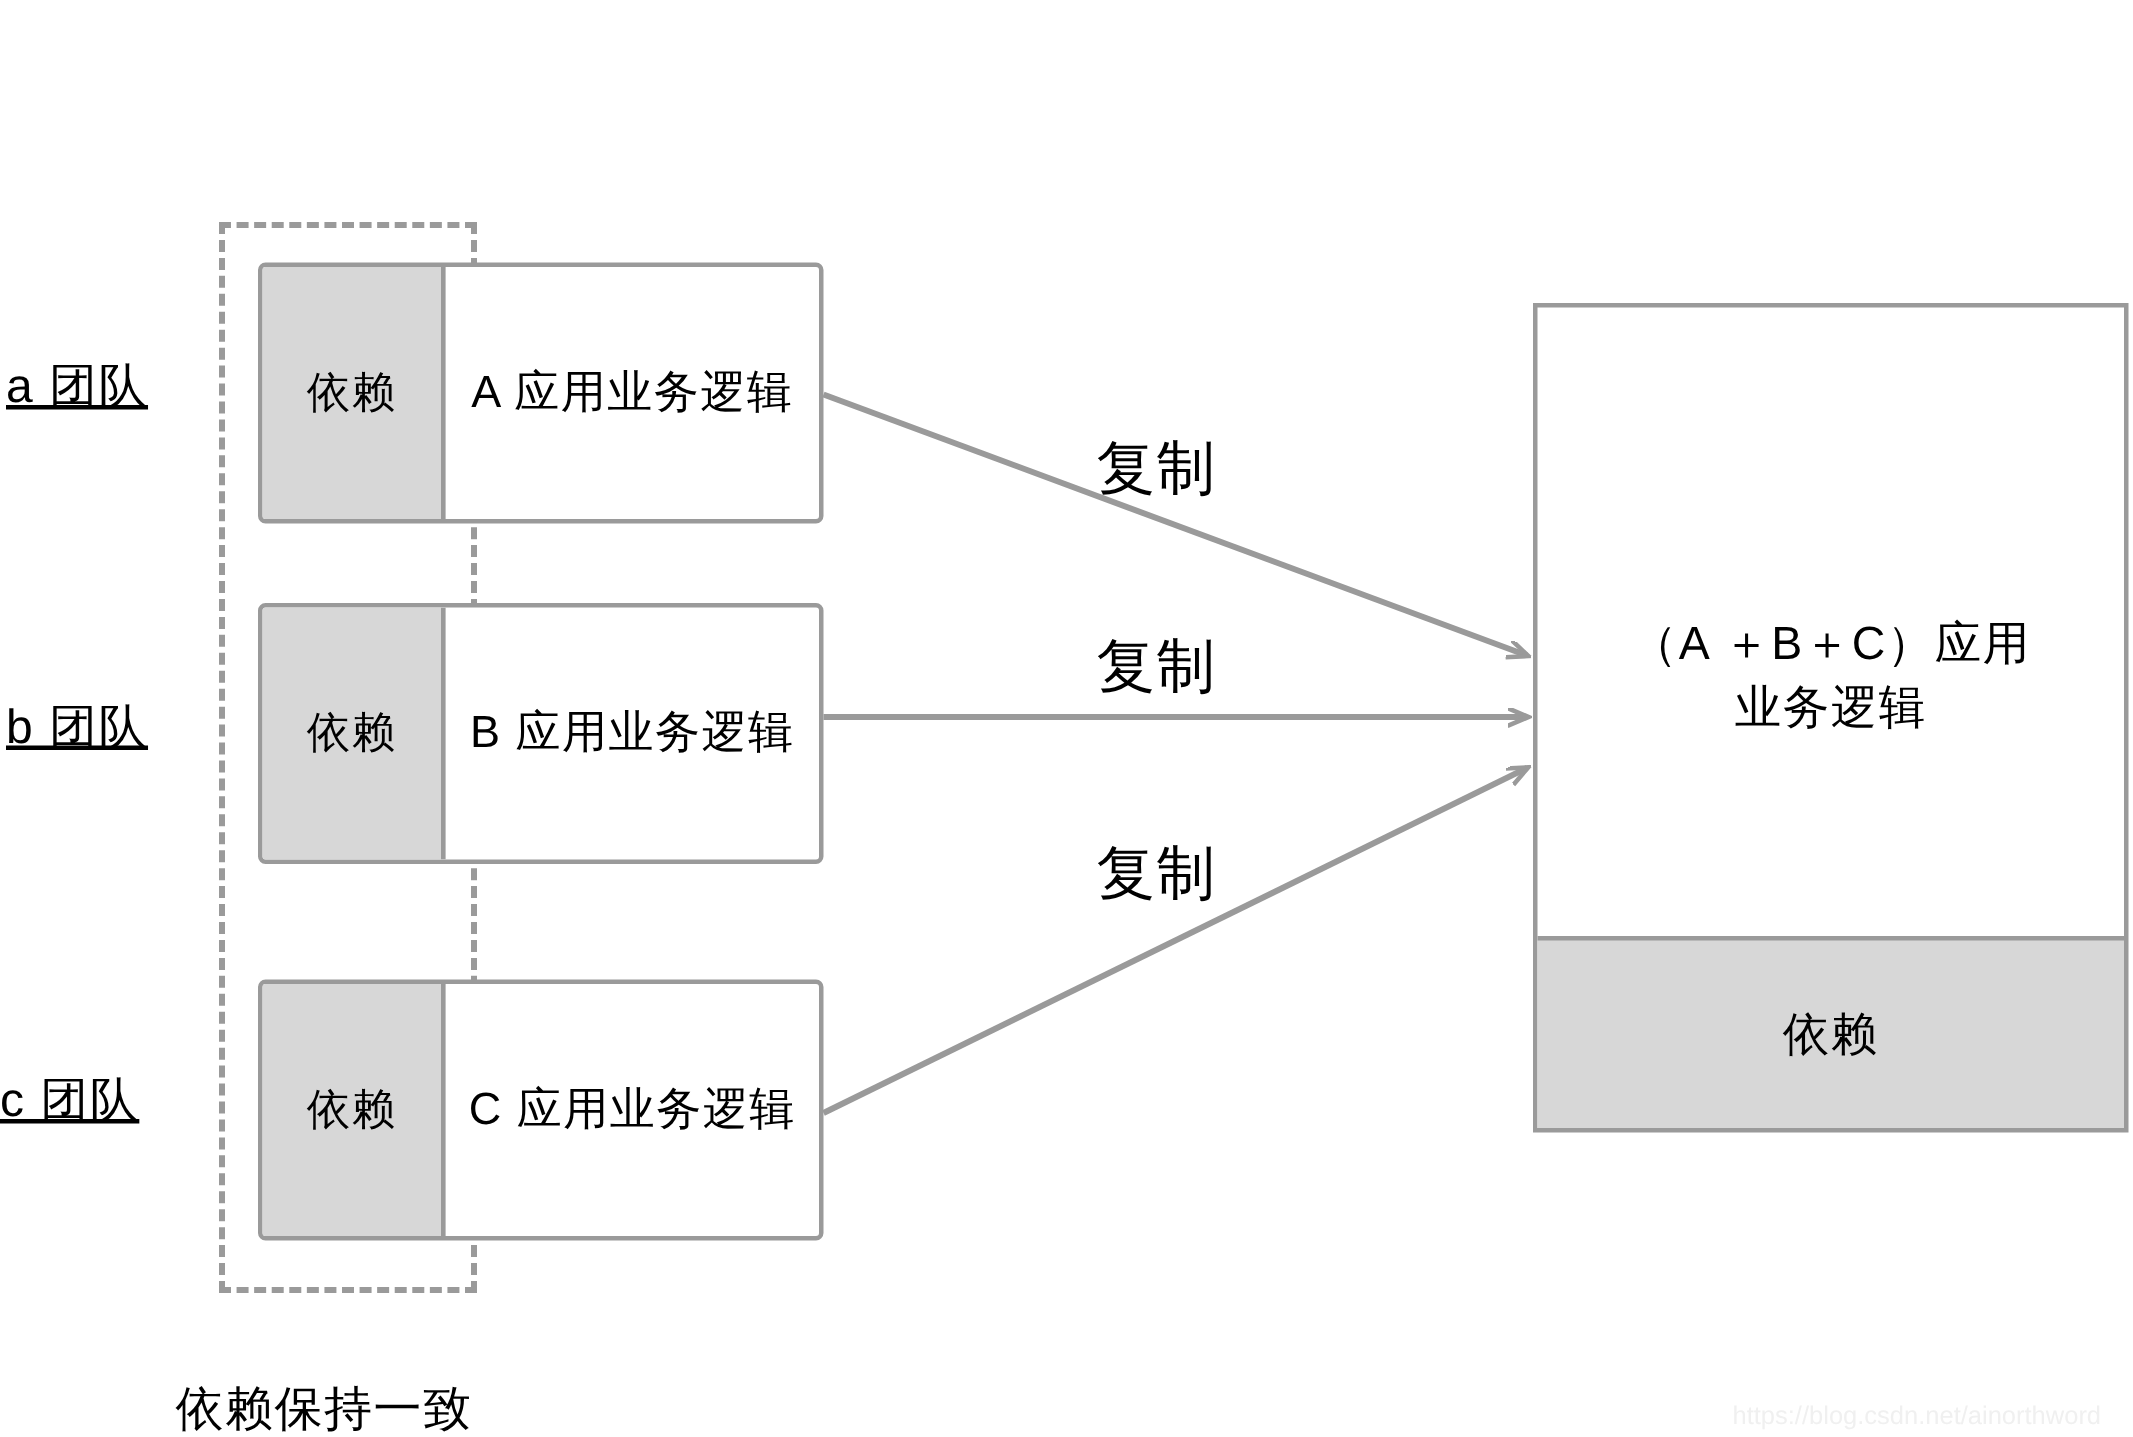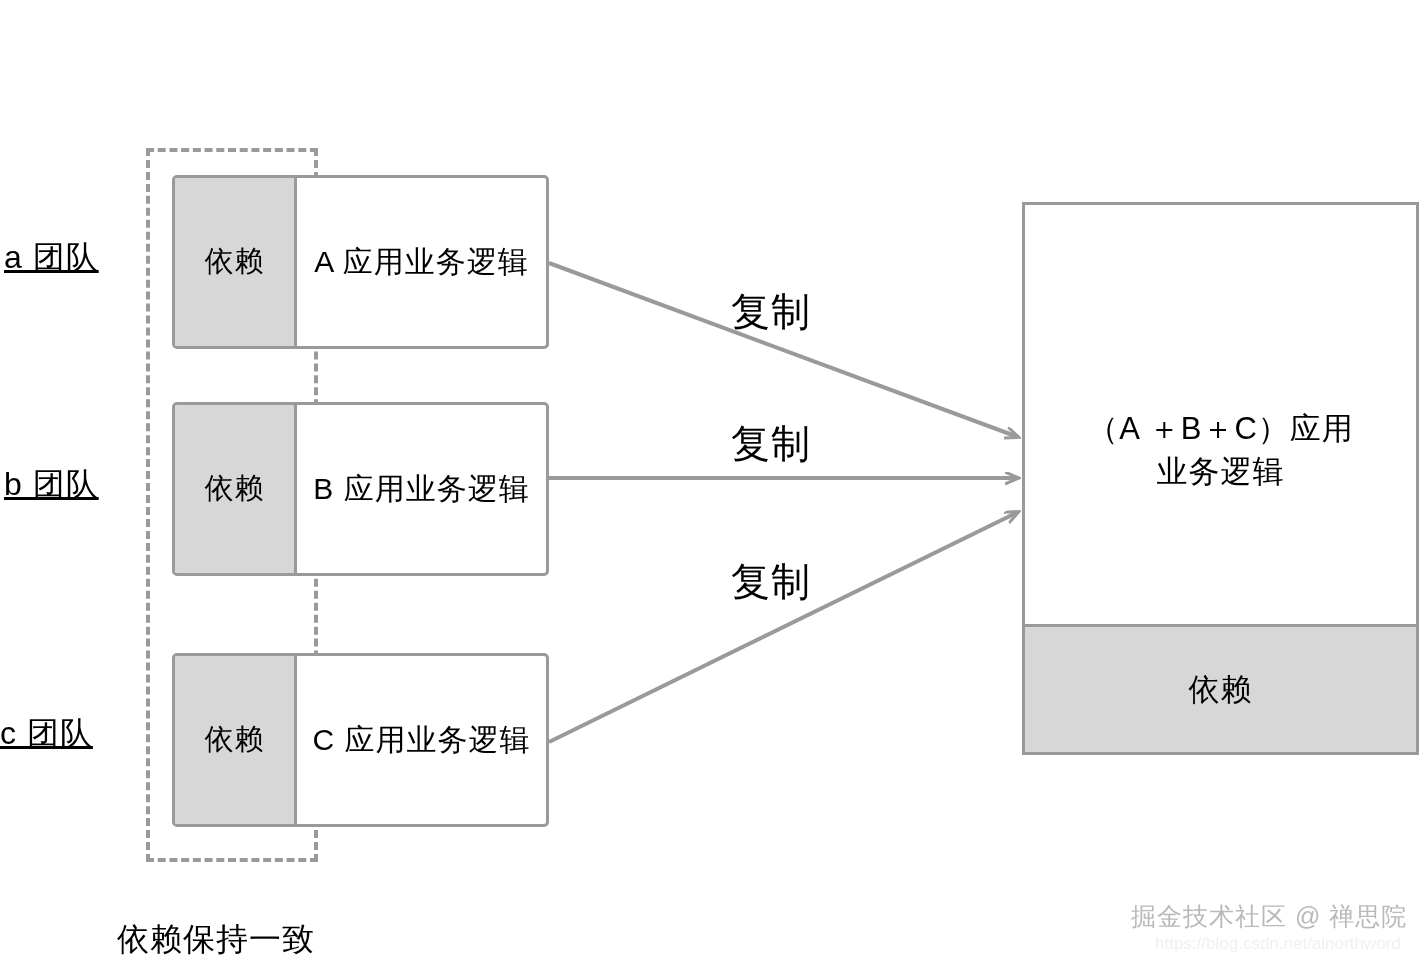--- a/index.html
+++ b/index.html
@@ -233,16 +233,15 @@
   <div id="merged-box">
     <div id="merged-logic">
       <span>（A ＋B＋C）应用</span>
       <span>业务逻辑</span>
     </div>
     <div id="merged-dep">依赖</div>
   </div>
 
   <div id="consistency-note">依赖保持一致</div>
 
-  <div id="watermark">掘金技术社区 @ 禅思院</div>
   <div id="watermark-url">https://blog.csdn.net/ainorthword</div>
 
 </div>
 
 </body></html>

